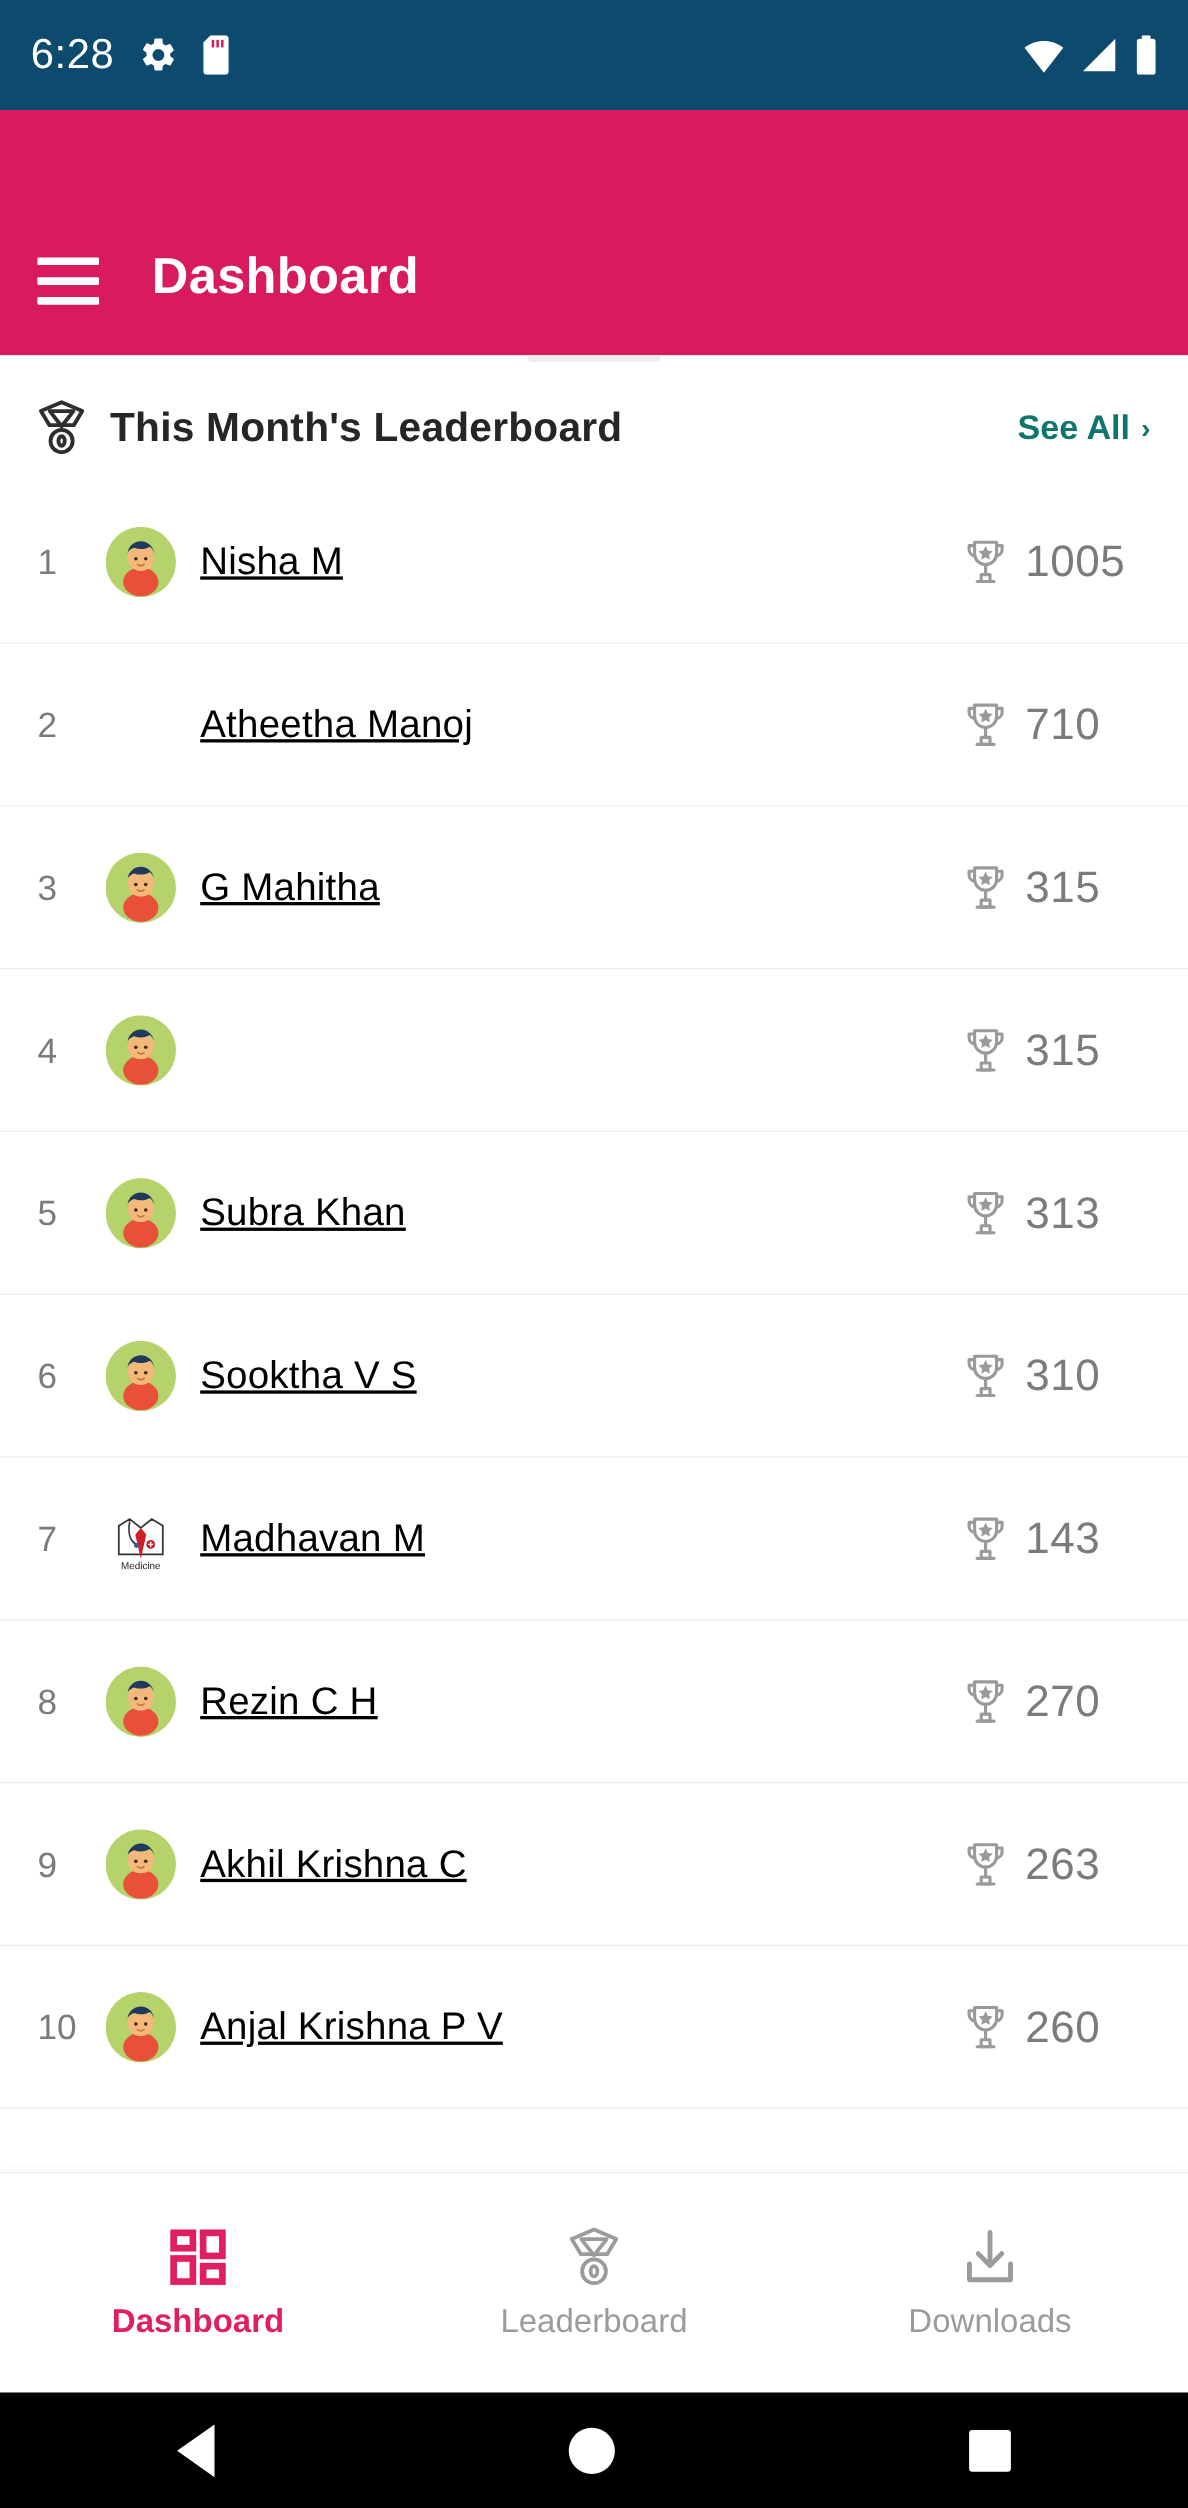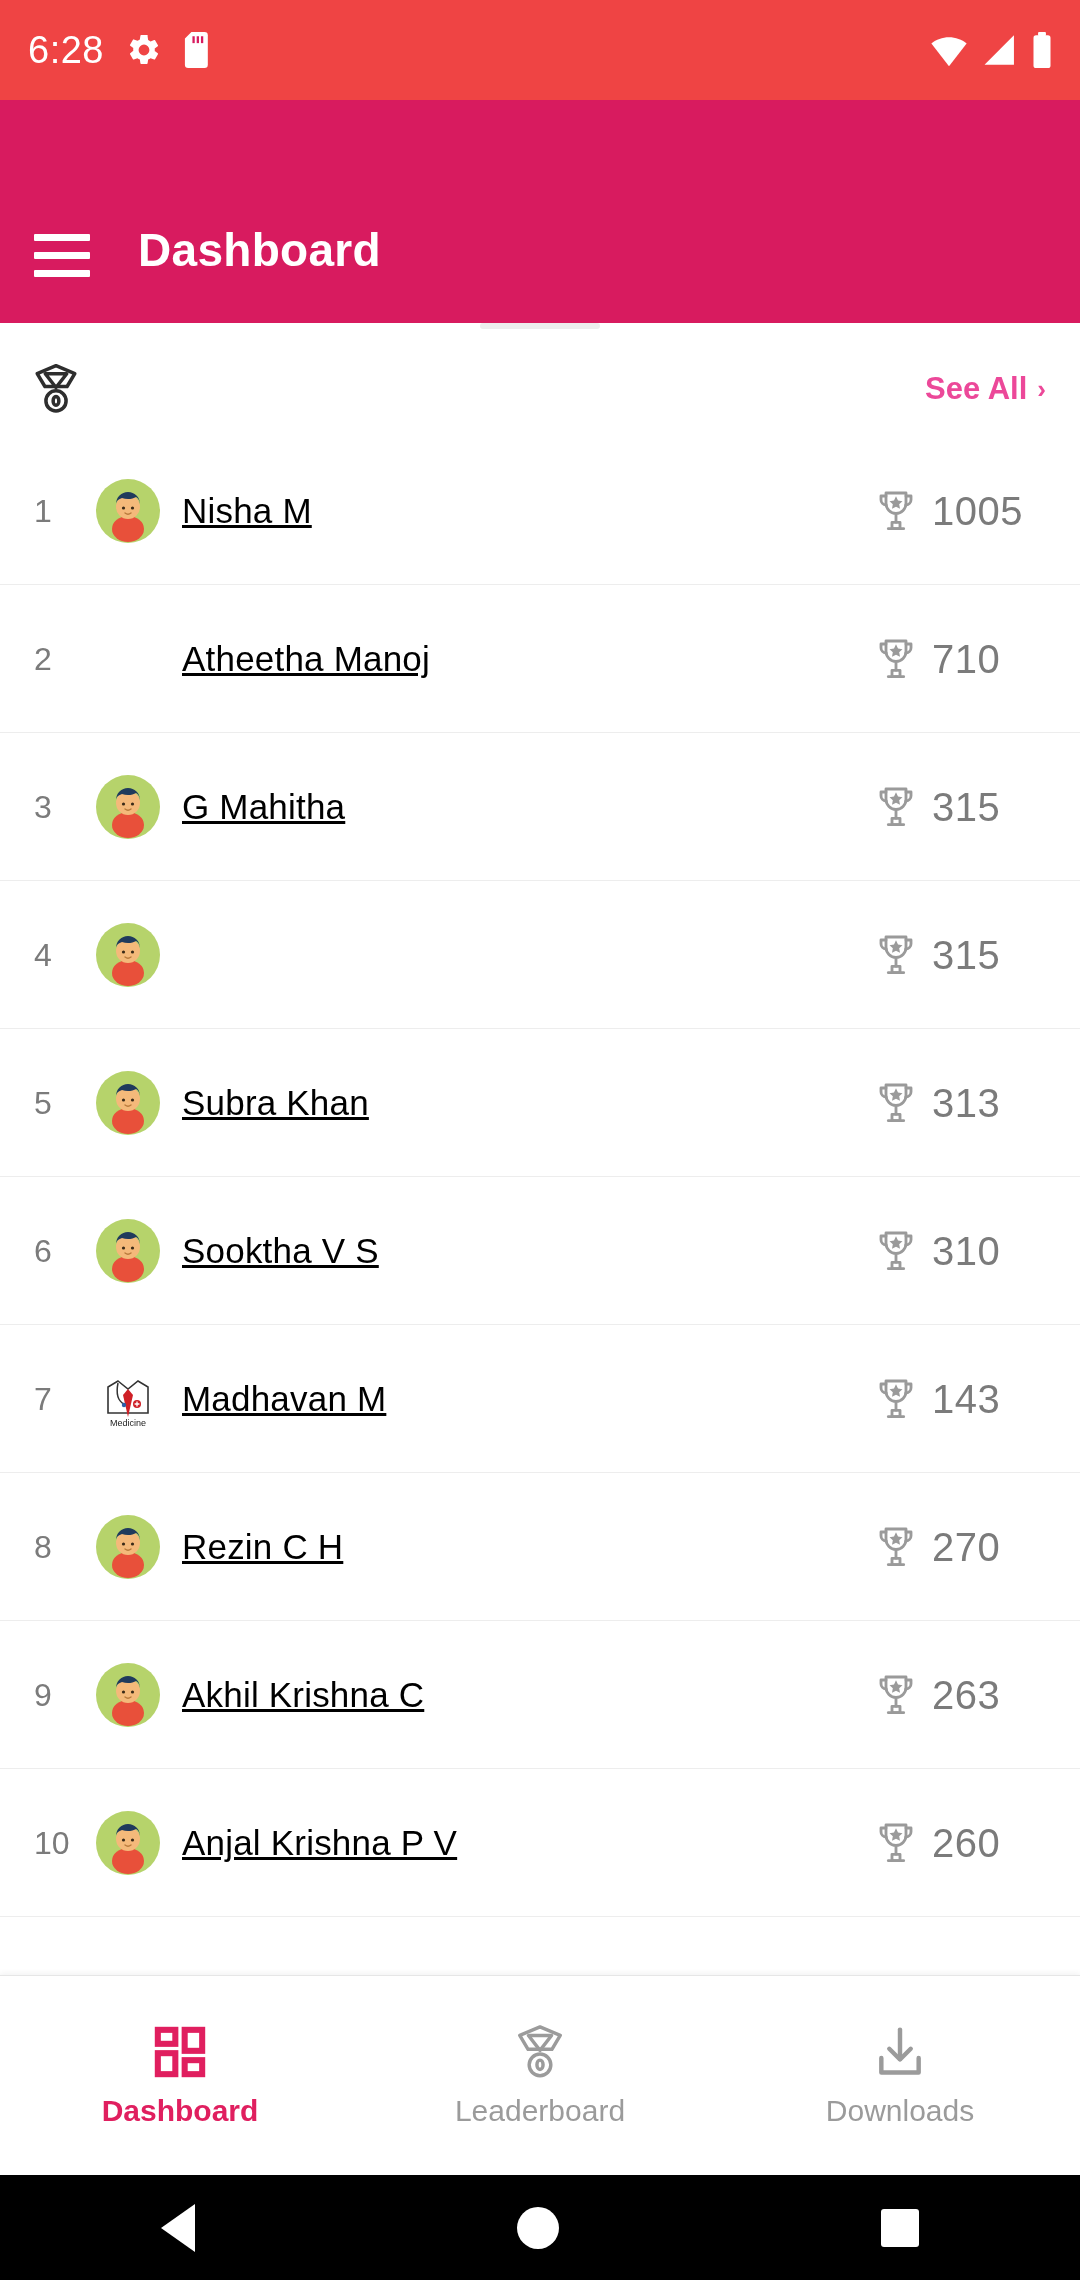--- a/index.html
+++ b/index.html
@@ -6,21 +6,21 @@
   html, body {
     width:1080px; height:2280px;
     background:#ffffff;
     font-family:"Liberation Sans", sans-serif;
     overflow:hidden;
   }
   #app { position:relative; width:1080px; height:2280px; background:#fff; }
 
   
   .statusbar {
-    height:100px; background:#ef4444;
+    height:100px; background:#0c4a6e;
     display:flex; align-items:center;
     padding:0 28px; color:#fff;
   }
   .sb-left { display:flex; align-items:center; gap:22px; }
   .sb-time { font-size:38px; letter-spacing:0.5px; line-height:1; }
   .sb-right { margin-left:auto; display:flex; align-items:center; gap:14px; }
   .sb-icon { display:block; }
 
   
   .appbar {
@@ -43,21 +43,21 @@
   }
 
   .lb-header {
     display:flex; align-items:center;
     padding:40px 34px 22px 34px;
   }
   .lb-medal { width:44px; height:52px; flex:0 0 auto; margin-right:22px; }
   .lb-title { font-size:37px; font-weight:bold; color:#262626; letter-spacing:0.2px; }
   .see-all {
     margin-left:auto; display:flex; align-items:center; gap:10px;
-    color:#ec4899; font-size:31px; font-weight:bold; cursor:pointer;
+    color:#0f766e; font-size:31px; font-weight:bold; cursor:pointer;
   }
   .see-all .chev { font-size:26px; line-height:1; }
 
   
   .lb-list { padding:0; }
   .lb-row {
     display:flex; align-items:center;
     height:148px; padding:0 34px 0 34px;
     position:relative;
   }
@@ -159,20 +159,21 @@
   <div class="content">
     <div class="scroll-hint"></div>
 
     <div class="lb-header">
       <svg class="lb-medal" viewBox="0 0 26 31" fill="none" stroke="#2e2e2e" stroke-width="2.1" stroke-linejoin="round">
         <path d="M13 1.6 24.2 6.3 19.6 14H6.4L1.8 6.3z"></path>
         <path d="M6.6 6.4h12.8L13 14.6z"></path>
         <circle cx="13" cy="22.6" r="6"></circle>
         <ellipse cx="13" cy="22.6" rx="1.7" ry="2.6"></ellipse>
       </svg>
+      <div class="lb-title">This Month's Leaderboard</div>
       <div class="see-all">
         <span>See All</span>
         <span class="chev">›</span>
       </div>
     </div>
 
     <div class="lb-list" id="lb-list">
         <div class="lb-row">
           <div class="rank">1</div>
           <div class="avatar-wrap">

